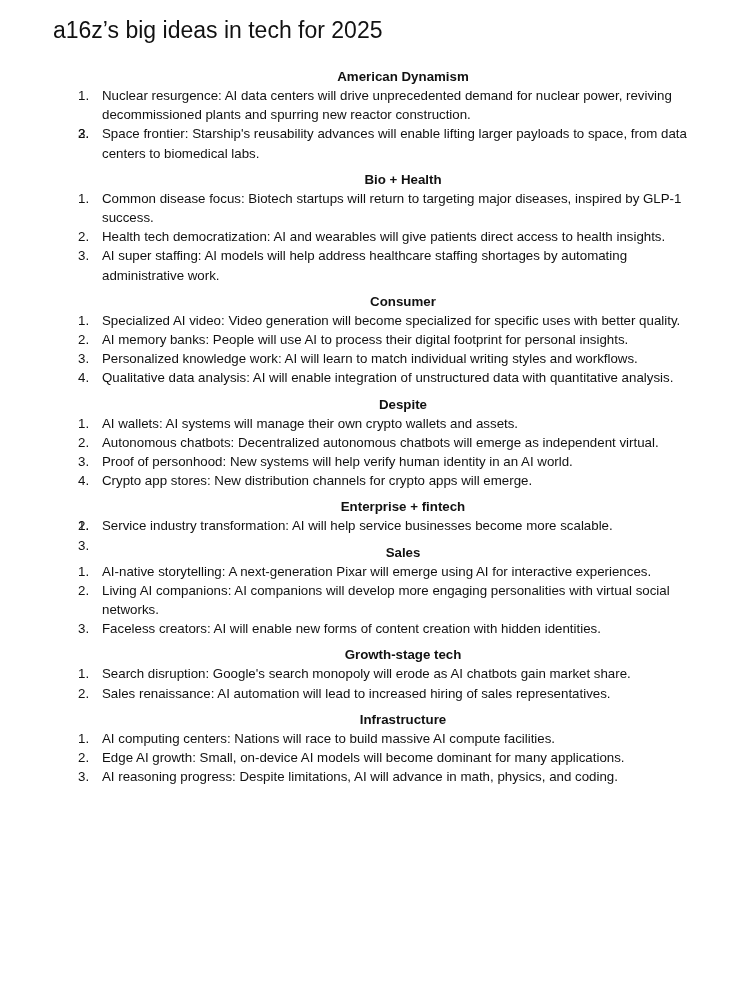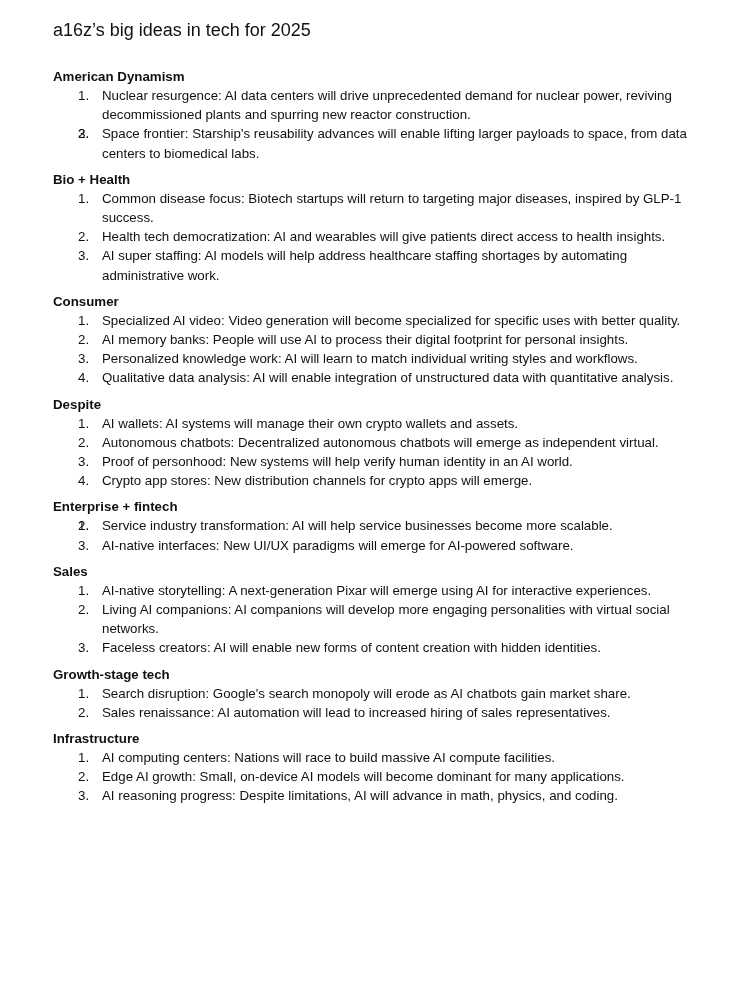--- a/index.html
+++ b/index.html
@@ -3,28 +3,28 @@
 <meta charset="utf-8">
 <style>
   html, body { margin: 0; padding: 0; background: #ffffff; }
   body {
     width: 753px; height: 1000px; overflow: hidden;
     font-family: "Liberation Sans", sans-serif;
     color: #111111;
   }
   .page { position: relative; padding: 19px 0 0 53px; }
   .title {
-    font-size: 18px; font-weight: normal; margin: 0;
+    font-size: 23px; font-weight: normal; margin: 0;
     height: 22px; line-height: 22px;
   }
   .section { margin: 0; }
   .sections { margin-top: 26px; }
   .section + .section { margin-top: 7px; }
   .section-header {
-    font-size: 13.3px; font-weight: bold; line-height: 19px; height: 19px; margin: 0;
+    font-size: 13.3px; font-weight: bold; line-height: 19px; height: 19px; margin: 0; text-align: center;
   }
   ol.items { list-style: none; margin: 0; padding: 0; }
   ol.items li {
     position: relative; padding-left: 49px; width: 605px;
     font-size: 13.3px; line-height: 19.2px;
   }
   .num { position: absolute; left: 25px; top: 0; }
 </style>
 </head>
 <body>
@@ -64,21 +64,21 @@
           <li><span class="num">2.</span><span class="txt">Autonomous chatbots: Decentralized autonomous chatbots will emerge as independent virtual.</span></li>
           <li><span class="num">3.</span><span class="txt">Proof of personhood: New systems will help verify human identity in an AI world.</span></li>
           <li><span class="num">4.</span><span class="txt">Crypto app stores: New distribution channels for crypto apps will emerge.</span></li>
         </ol>
       </div>
       <div class="section">
         <h2 class="section-header">Enterprise + fintech</h2>
         <ol class="items">
           <li><span class="num">1.</span></li>
           <li><span class="num">2.</span><span class="txt">Service industry transformation: AI will help service businesses become more scalable.</span></li>
-          <li><span class="num">3.</span><span class="txt">AI-native interfaces: New UI/UX paradigms will emerge for AI-powered software.</span></li>
+          <li><span class="num">3.</span></li>
         </ol>
       </div>
       <div class="section">
         <h2 class="section-header">Sales</h2>
         <ol class="items">
           <li><span class="num">1.</span><span class="txt">AI-native storytelling: A next-generation Pixar will emerge using AI for interactive experiences.</span></li>
           <li><span class="num">2.</span><span class="txt">Living AI companions: AI companions will develop more engaging personalities with virtual social networks.</span></li>
           <li><span class="num">3.</span><span class="txt">Faceless creators: AI will enable new forms of content creation with hidden identities.</span></li>
         </ol>
       </div>

